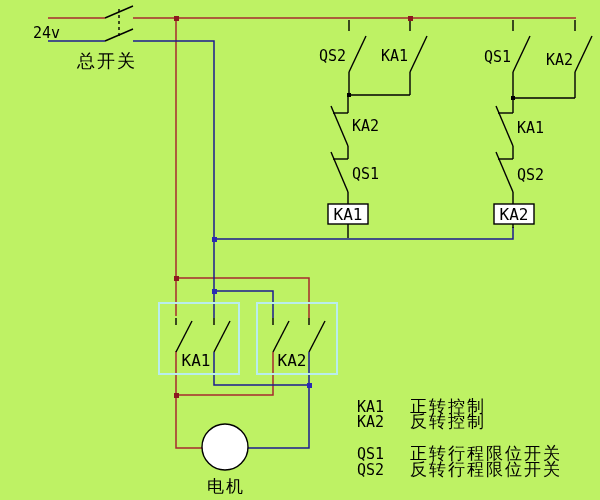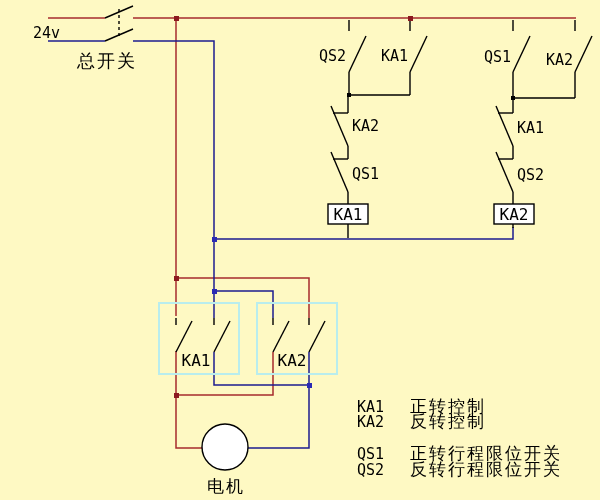--- a/index.html
+++ b/index.html
@@ -1,19 +1,19 @@
 <!DOCTYPE html>
 <html><head>
 <meta charset="utf-8">
 <style>
   html,body{margin:0;padding:0;background:#ffffff;}
   .stage{
     position:relative;
     width:600px;height:500px;
-    background:#fef9c3;
+    background:#bef264;
     font-family:"DejaVu Sans Mono","DejaVu Sans",monospace;
   }
   svg{display:block;}
   text{
     fill:#000000;
     font-family:"DejaVu Sans Mono","DejaVu Sans",monospace;
   }
   .cjk{
     font-family:"DejaVu Sans","Liberation Sans",sans-serif;
     letter-spacing:2px;

